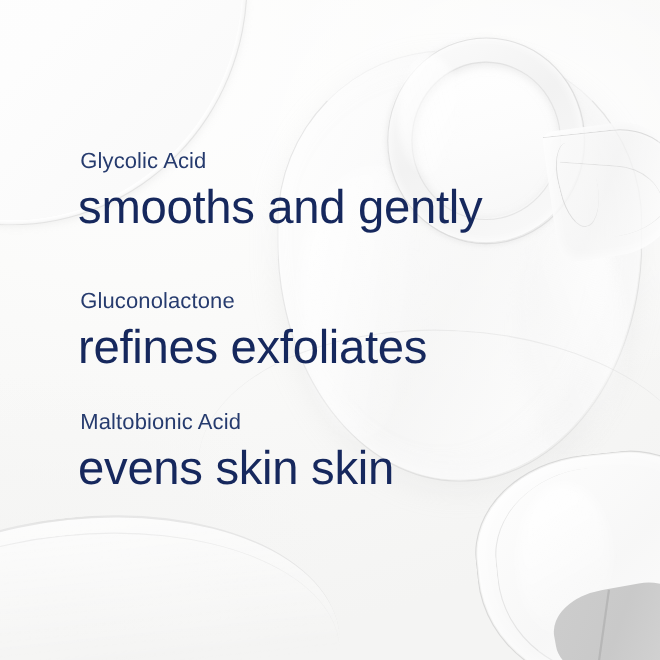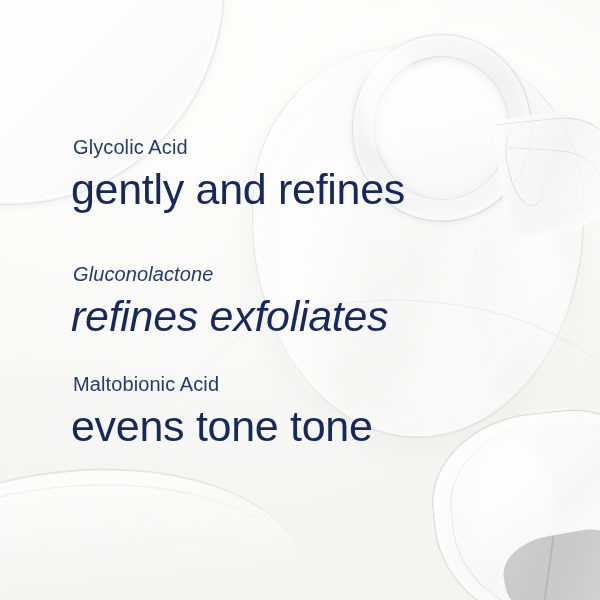--- a/index.html
+++ b/index.html
@@ -304,21 +304,21 @@
     transform: rotate(3deg);
   }
 
   
   .content {
     position: absolute;
     inset: 0;
   }
   .group { position: absolute; left: 73px; }
   .g1 { top: 136px; }
-  .g2 { top: 263px; font-style: italic; }
+  .g2 { top: 263px; }
   .g3 { top: 373px; }
 
   .eyebrow {
     font-size: 20px;
     font-weight: 400;
     letter-spacing: 0.1px;
     color: #263b6e;
     line-height: 1.15;
     margin: 0;
     white-space: nowrap;
@@ -369,27 +369,27 @@
   <div class="glass-br-shadow"></div>
   <div class="glass-br-shadow-line"></div>
 
   <div class="sweep-bl"></div>
   <div class="sweep-bl2"></div>
 
   <div class="content">
 
     <div class="group g1">
       <p class="eyebrow">Glycolic Acid</p>
-      <p class="headline">gently and refines</p>
+      <p class="headline">smooths and gently</p>
     </div>
 
     <div class="group g2">
       <p class="eyebrow">Gluconolactone</p>
       <p class="headline">refines exfoliates</p>
     </div>
 
     <div class="group g3">
       <p class="eyebrow">Maltobionic Acid</p>
-      <p class="headline">evens tone tone</p>
+      <p class="headline">evens skin skin</p>
     </div>
 
   </div>
 </div>
 
 </body></html>

